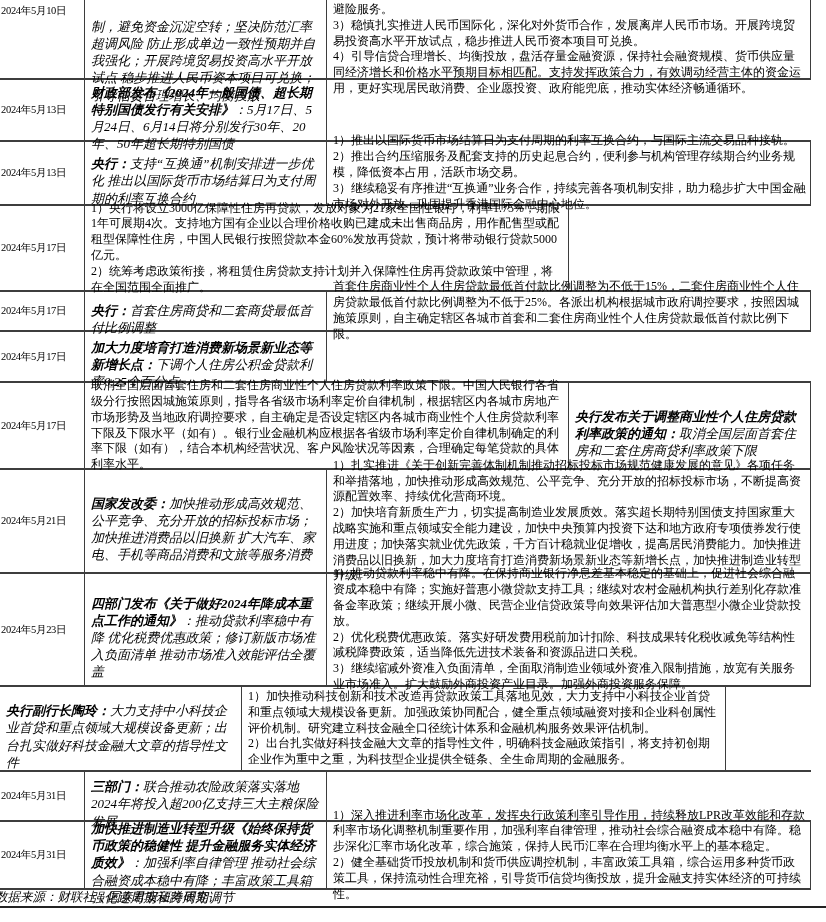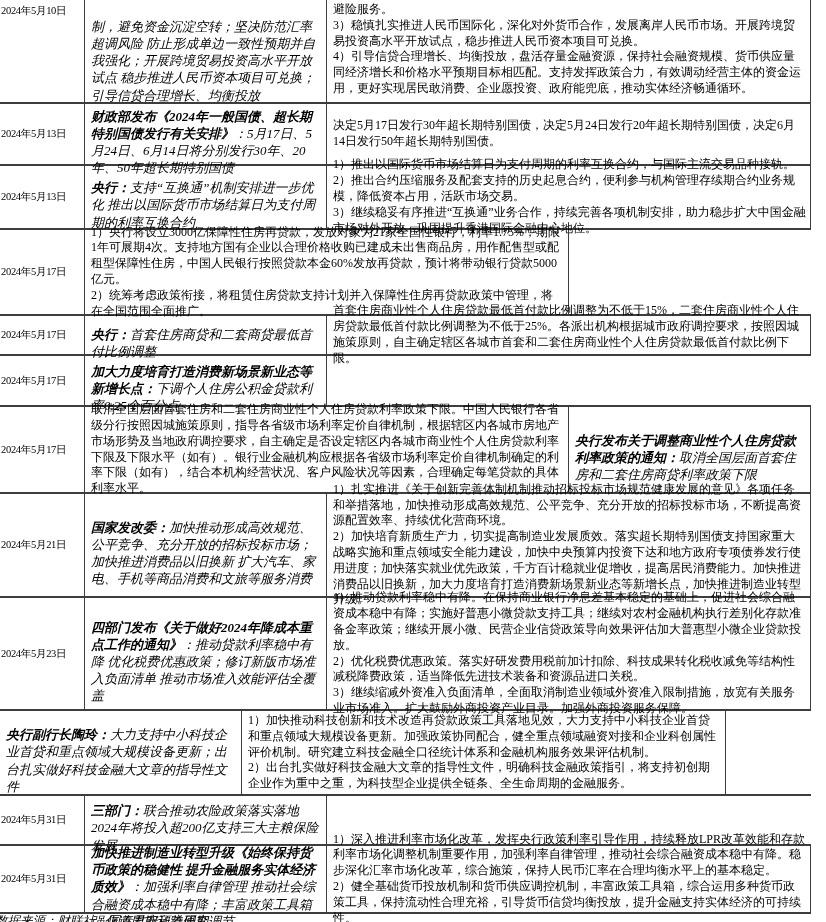--- a/index.html
+++ b/index.html
@@ -39,39 +39,36 @@
     height:16px;border-bottom:2px solid #222;
     font-size:12.5px;font-style:italic;line-height:15px;
     margin-left:-5px;white-space:nowrap;
   }
 </style>
 </head>
 <body>
 
 <div class="policy-table">
 
-  <div class="row top-align" style="height:104px">
+  <div class="row top-align" style="height:80px">
     <div class="cell date-cell">2024年5月10日</div>
     <div class="cell mid-cell">
         <div><b></b><span>制，避免资金沉淀空转；坚决防范汇率超调风险 防止形成单边一致性预期并自我强化；开展跨境贸易投资高水平开放试点 稳步推进人民币资本项目可兑换；引导信贷合理增长、均衡投放</span></div>
       </div>
     <div class="cell det-cell">
         <div class="txt">避险服务。
 3）稳慎扎实推进人民币国际化，深化对外货币合作，发展离岸人民币市场。开展跨境贸易投资高水平开放试点，稳步推进人民币资本项目可兑换。
 4）引导信贷合理增长、均衡投放，盘活存量金融资源，保持社会融资规模、货币供应量同经济增长和价格水平预期目标相匹配。支持发挥政策合力，有效调动经营主体的资金运用，更好实现居民敢消费、企业愿投资、政府能兜底，推动实体经济畅通循环。</div>
       </div>
   </div>
 
   <div class="row" style="height:62px">
     <div class="cell date-cell">2024年5月13日</div>
     <div class="cell mid-cell">
         <div><b>财政部发布《2024年一般国债、超长期特别国债发行有关安排》</b><span>：5月17日、5月24日、6月14日将分别发行30年、20年、50年超长期特别国债</span></div>
-      </div>
-    <div class="cell det-cell">
-        <div class="txt">决定5月17日发行30年超长期特别国债，决定5月24日发行20年超长期特别国债，决定6月14日发行50年超长期特别国债。</div>
       </div>
   </div>
 
   <div class="row" style="height:64px">
     <div class="cell date-cell">2024年5月13日</div>
     <div class="cell mid-cell">
         <div><b>央行：</b><span>支持“互换通”机制安排进一步优化 推出以国际货币市场结算日为支付周期的利率互换合约</span></div>
       </div>
     <div class="cell det-cell">
         <div class="txt">1）推出以国际货币市场结算日为支付周期的利率互换合约，与国际主流交易品种接轨。

